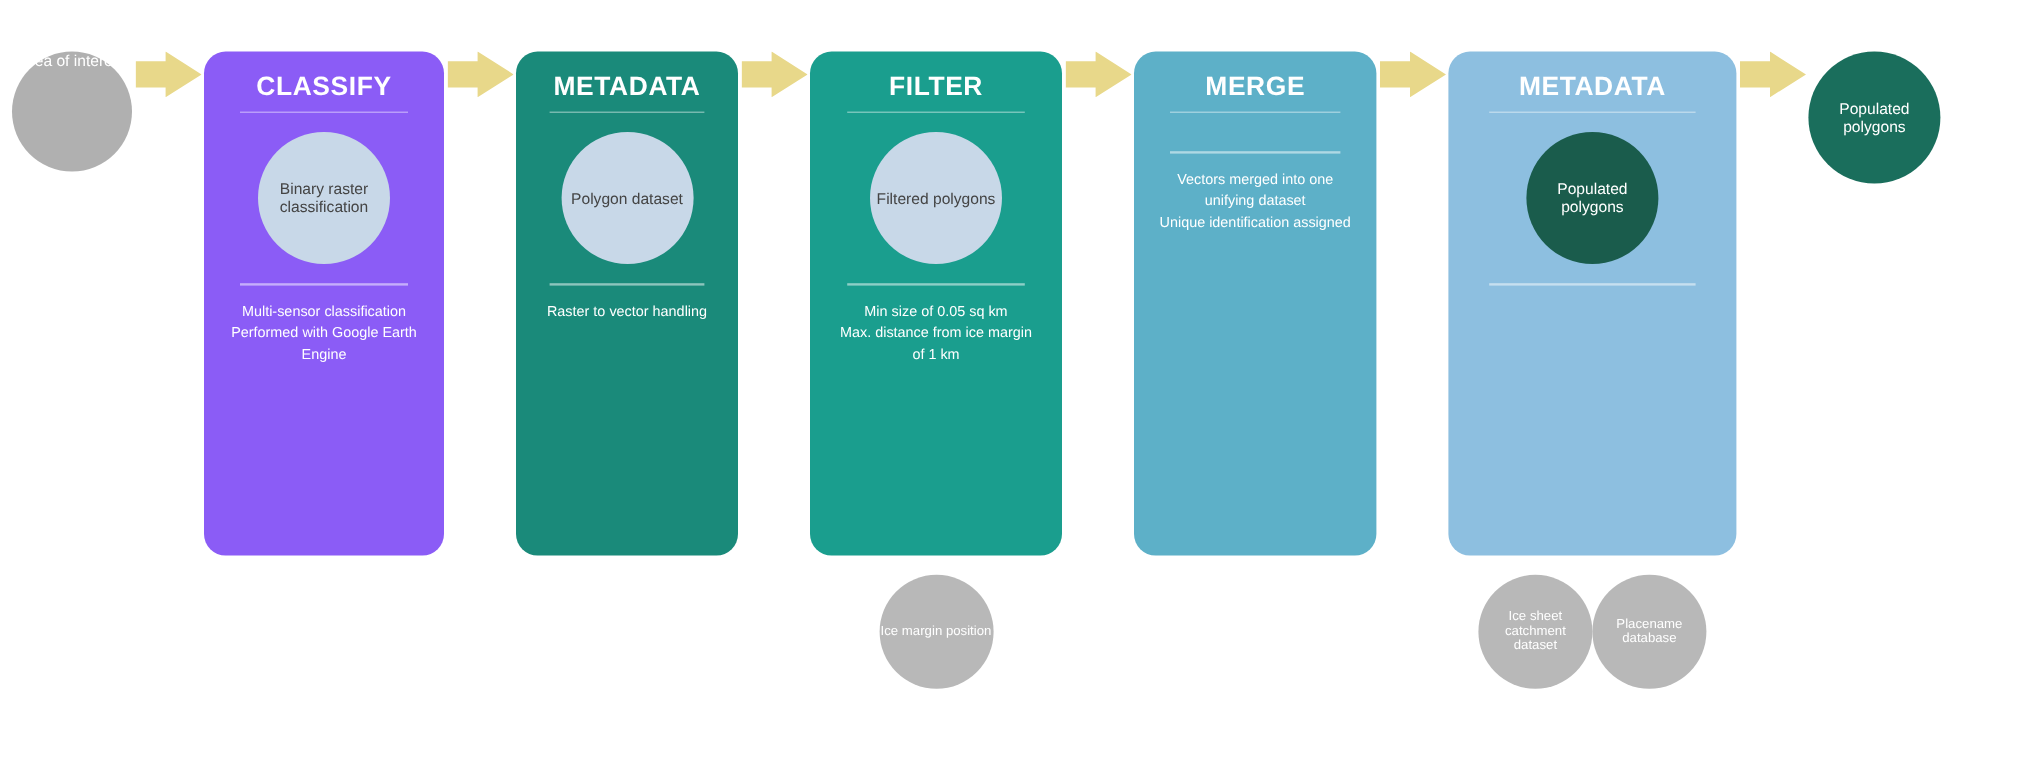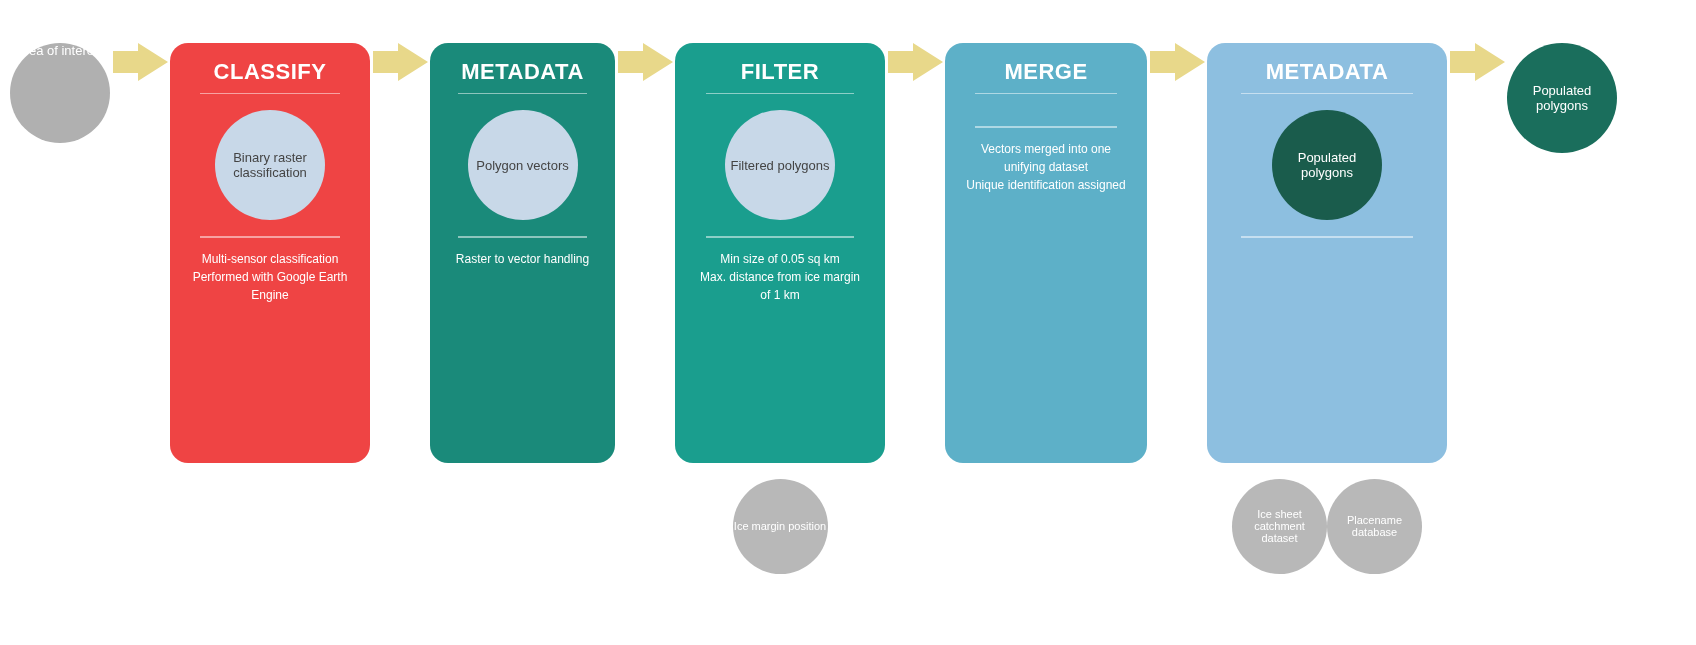--- a/index.html
+++ b/index.html
@@ -45,21 +45,21 @@
     .stage-card {
       border-radius: 18px;
       display: flex;
       flex-direction: column;
       align-items: center;
       padding: 16px 12px 20px;
       position: relative;
       flex-shrink: 0;
       min-height: 420px;
     }
-    .stage-card.classify { background: #ef4444; width: 200px; }
+    .stage-card.classify { background: #8b5cf6; width: 200px; }
     .stage-card.convert  { background: #1a8a7a; width: 185px; }
     .stage-card.filter   { background: #1a9e8e; width: 210px; }
     .stage-card.merge    { background: #5db0c8; width: 202px; }
     .stage-card.metadata { background: #8dbfe0; width: 240px; }
 
     .stage-title {
       font-size: 22px;
       font-weight: 800;
       color: #fff;
       letter-spacing: 0.5px;
@@ -194,21 +194,21 @@
         <path d="M0 8 L25 8 L25 0 L55 19 L25 38 L25 30 L0 30 Z" fill="#e8d88a"></path>
       </svg>
     </div>
 
     <div class="card-wrapper">
       <div class="stage-card convert">
         <div class="stage-inner">
           <div class="stage-title">METADATA</div>
           <div class="stage-divider"></div>
           <div class="stage-circle convert-c">
-            <span>Polygon vectors</span>
+            <span>Polygon dataset</span>
           </div>
           <div class="stage-bottom-divider"></div>
           <div class="stage-desc">Raster to vector handling</div>
         </div>
       </div>
     </div>
 
     <div class="arrow">
       <svg class="arrow-shape" viewBox="0 0 55 38" fill="none" xmlns="http://www.w3.org/2000/svg">
         <path d="M0 8 L25 8 L25 0 L55 19 L25 38 L25 30 L0 30 Z" fill="#e8d88a"></path>

